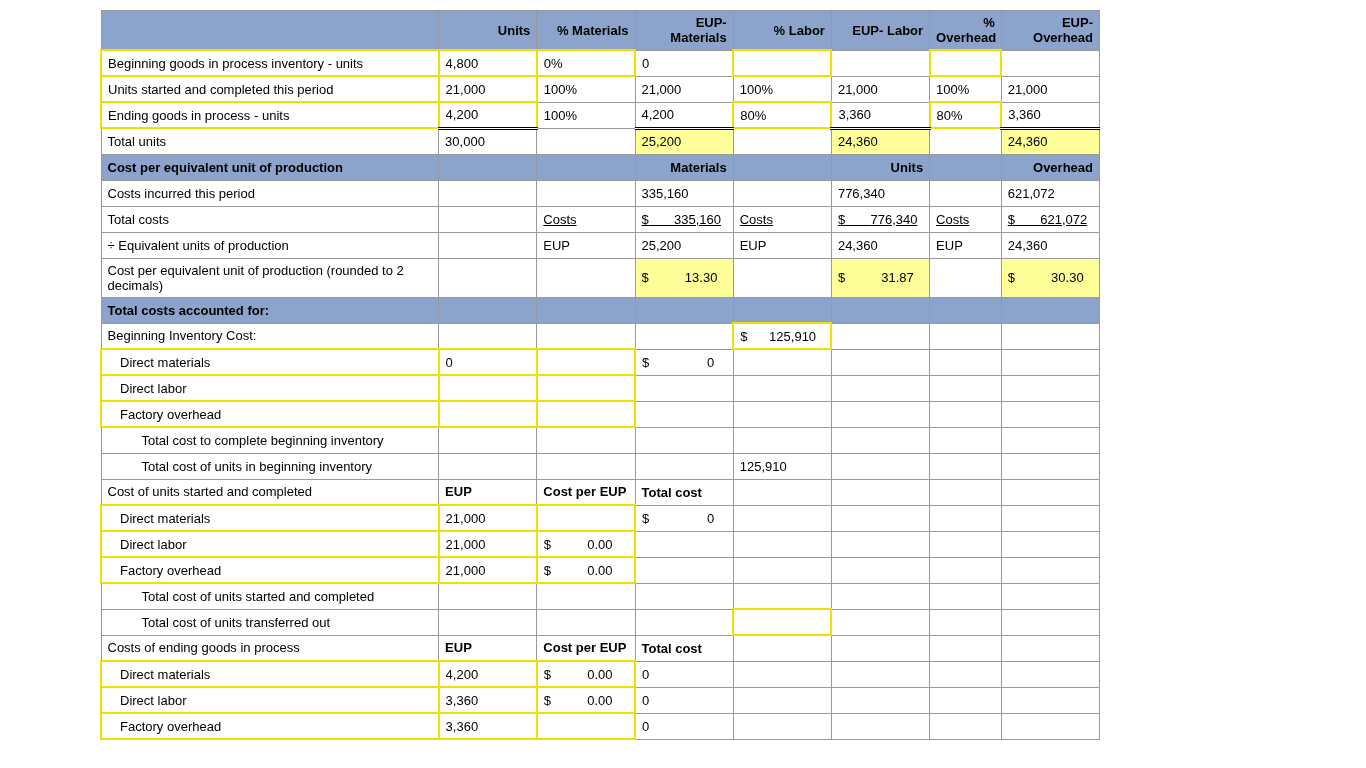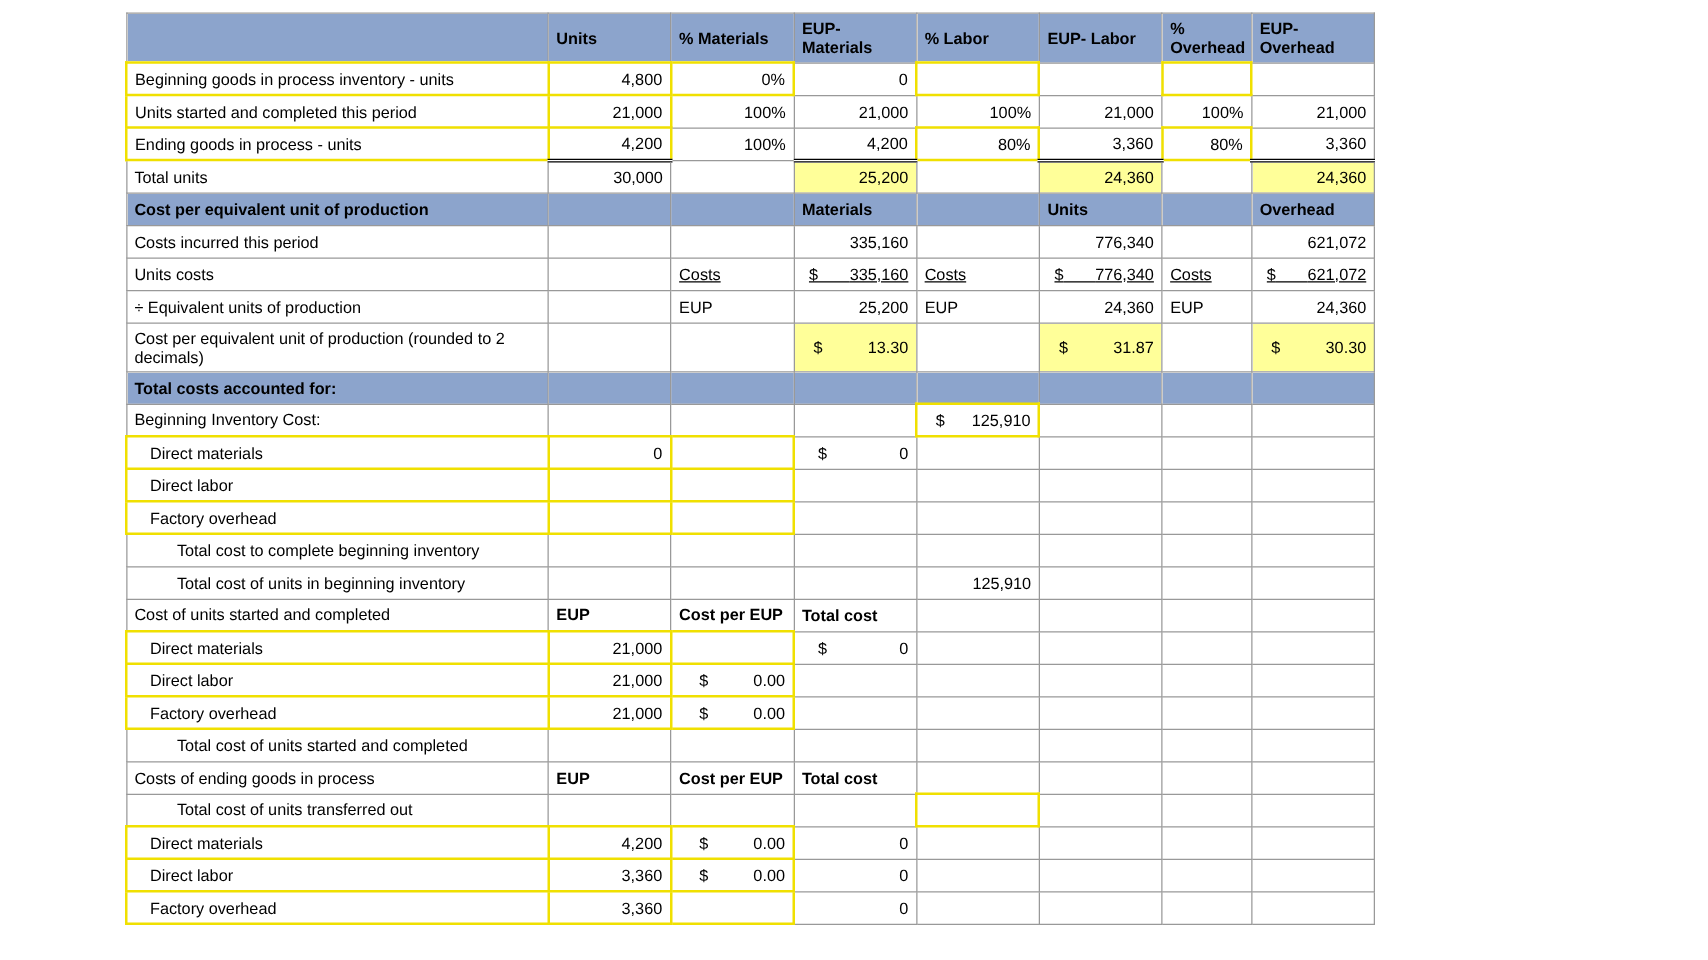--- a/index.html
+++ b/index.html
@@ -1,22 +1,22 @@
 <!DOCTYPE html>
 <html><head>
 <meta charset="utf-8">
 <style>
 *{box-sizing:border-box;margin:0;padding:0}
 body{font-family:Arial,sans-serif;font-size:13px;background:#fff;padding:10px 10px 10px 100px}
 table{border-collapse:collapse;width:1000px;table-layout:fixed}
 td,th{border:1px solid #999;padding:4px 6px;height:26px;vertical-align:middle;overflow:hidden}
 .hdr-blue{background:#8ca4cc;font-weight:bold}
-.hdr-blue-center{background:#8ca4cc;font-weight:bold;text-align:left}
+.hdr-blue-center{background:#8ca4cc;font-weight:bold;text-align:right}
 .hdr-label{text-align:left;font-weight:bold}
-.r{text-align:right}
+.r{text-align:left}
 .c{text-align:left}
 .yellowborder{border:2px solid #f0e000!important}
 .yellowbg{background:#ffff99}
 .ind1{padding-left:18px}
 .ind2{padding-left:40px}
 .u{text-decoration:underline}
 .dbl-top{border-top:3px double #000!important}
 .col-label{width:330px}
 .col-n{width:96px}
 .col-narrow{width:70px}
@@ -100,21 +100,21 @@
 <td>Costs incurred this period</td>
         <td></td>
         <td></td>
 <td class="r">335,160</td>
         <td></td>
 <td class="r">776,340</td>
         <td></td>
 <td class="r">621,072</td>
 </tr>
 <tr>
-<td>Units costs</td>
+<td>Total costs</td>
         <td></td>
 <td class="c u">Costs</td>
 <td class="r u"><span>$</span>&nbsp;&nbsp;&nbsp;&nbsp;&nbsp;&nbsp;&nbsp;<span>335,160</span></td>
 <td class="c u">Costs</td>
 <td class="r u"><span>$</span>&nbsp;&nbsp;&nbsp;&nbsp;&nbsp;&nbsp;&nbsp;<span>776,340</span></td>
 <td class="c u">Costs</td>
 <td class="r u"><span>$</span>&nbsp;&nbsp;&nbsp;&nbsp;&nbsp;&nbsp;&nbsp;<span>621,072</span></td>
 </tr>
 <tr>
 <td>÷ Equivalent units of production</td>
@@ -250,35 +250,35 @@
 <td class="ind2">Total cost of units started and completed</td>
         <td></td>
         <td></td>
         <td></td>
         <td></td>
         <td></td>
         <td></td>
         <td></td>
 </tr>
 <tr>
+<td class="ind2">Total cost of units transferred out</td>
+        <td></td>
+        <td></td>
+        <td></td>
+<td class="yellowborder"></td>
+        <td></td>
+        <td></td>
+        <td></td>
+</tr>
+<tr>
 <td>Costs of ending goods in process</td>
 <td class="c" style="font-weight:bold">EUP</td>
 <td class="c" style="font-weight:bold">Cost per EUP</td>
 <td class="c" style="font-weight:bold">Total cost</td>
 <td></td>
-        <td></td>
-        <td></td>
-        <td></td>
-</tr>
-<tr>
-<td class="ind2">Total cost of units transferred out</td>
-        <td></td>
-        <td></td>
-        <td></td>
-<td class="yellowborder"></td>
         <td></td>
         <td></td>
         <td></td>
 </tr>
 <tr>
 <td class="ind1 yellowborder">Direct materials</td>
 <td class="r yellowborder">4,200</td>
 <td class="r yellowborder"><span>$</span>&nbsp;&nbsp;&nbsp;&nbsp;&nbsp;&nbsp;&nbsp;&nbsp;&nbsp;&nbsp;<span>0.00</span></td>
 <td class="r">0</td>
 <td></td>

